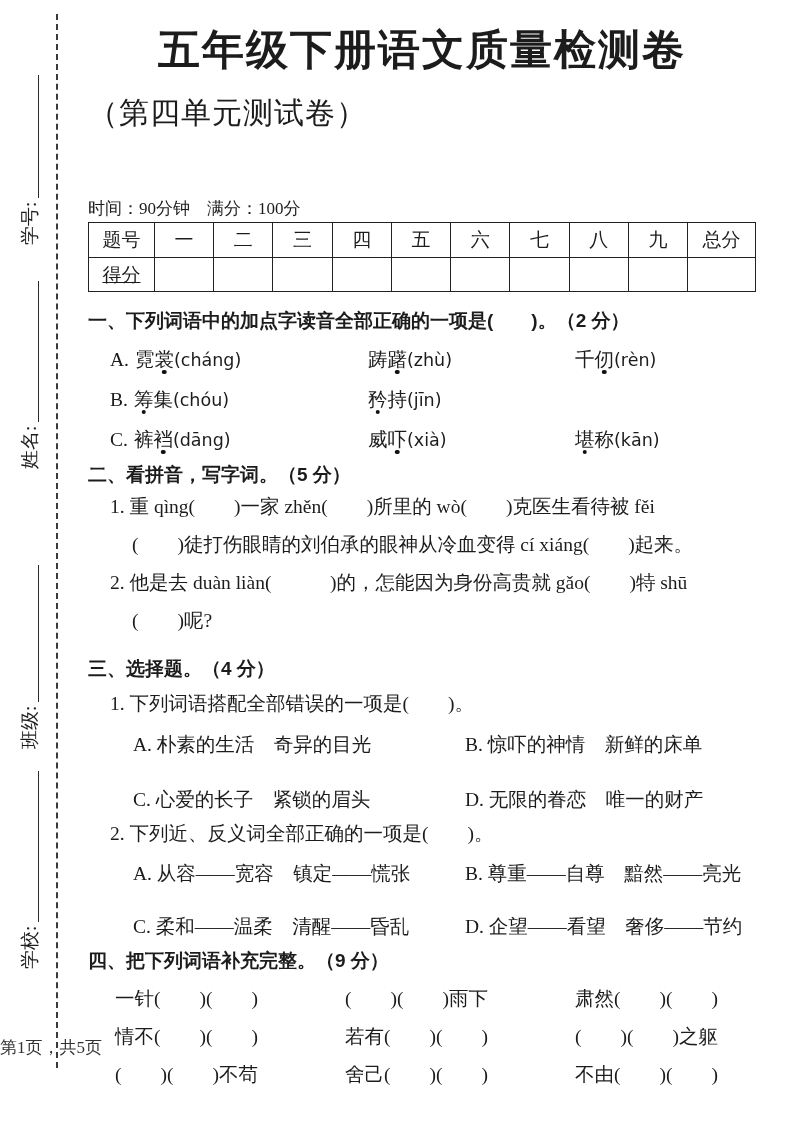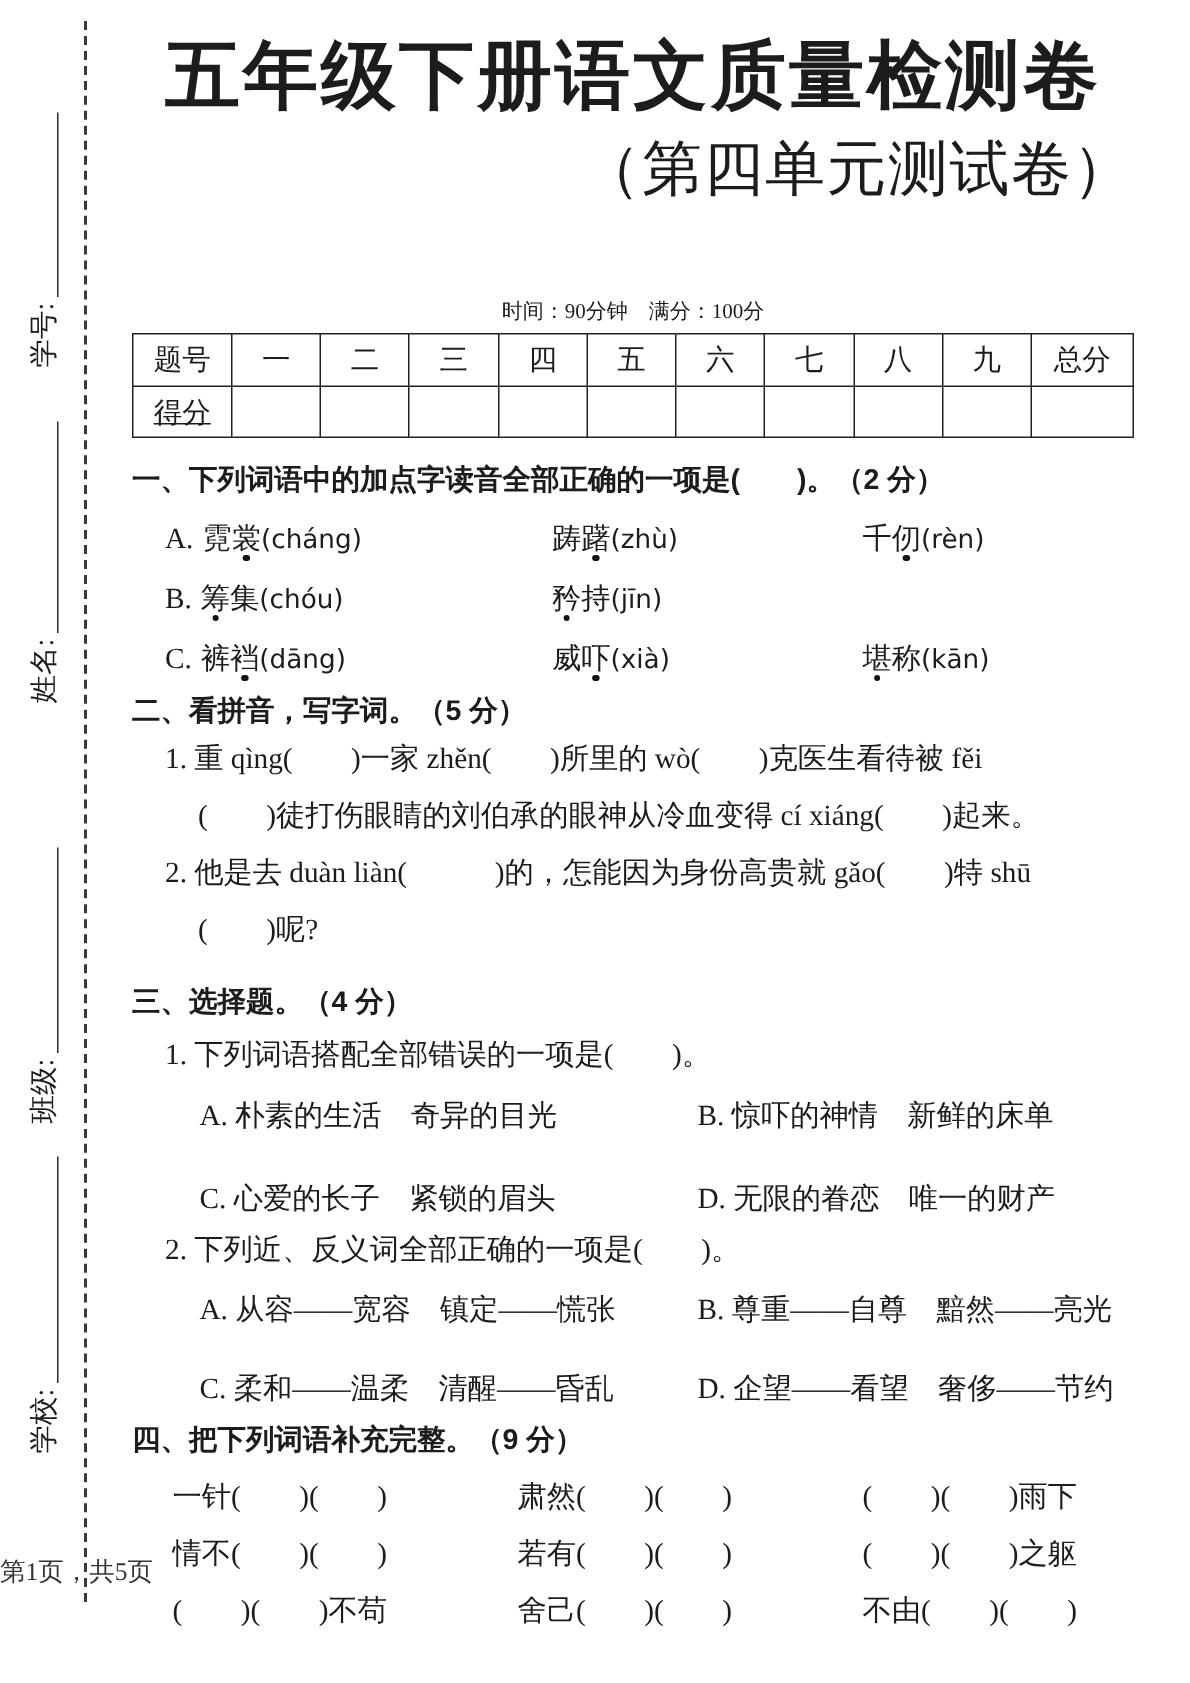--- a/index.html
+++ b/index.html
@@ -13,25 +13,25 @@
   .sidebar-field { position:absolute; height:26px; display:flex; align-items:flex-start;
                    font-size:19px; white-space:nowrap; transform:rotate(-90deg); }
   .sidebar-field .s-label { line-height:26px; }
   .sidebar-field .s-line { flex:1; height:21px; border-bottom:1.8px solid #2a2a2a; margin-left:4px; }
   .f1 { width:170px; left:-55px; top:147px; }
   .f2 { width:188px; left:-64px; top:362px; }
   .f3 { width:184px; left:-62px; top:644px; }
   .f4 { width:198px; left:-69px; top:857px; }
   
   .content { position:absolute; left:88px; top:0; width:668px; }
-  .title { margin:20px 0 0; text-align:center; font-size:50px; line-height:60px;
+  .title { margin:20px 0 0; text-align:center; font-size:42px; line-height:60px;
            font-weight:700; letter-spacing:2px; }
-  .subtitle { margin:14px 0 0; text-align:right; font-size:40px; line-height:38px;
+  .subtitle { margin:14px 0 0; text-align:left; font-size:30px; line-height:38px;
               font-weight:400; letter-spacing:1px; }
-  .meta { margin:66px 0 0; text-align:center; font-size:14px; line-height:22px; }
+  .meta { margin:66px 0 0; text-align:left; font-size:17px; line-height:22px; }
   .score-table { margin-top:2px; width:668px; border-collapse:collapse; table-layout:fixed;
                  font-size:19px; }
   .score-table th, .score-table td { border:1.6px solid #222; text-align:center;
                  font-weight:400; padding:0; }
   .score-table tr.r1 { height:35px;padding-left:30px; }
   .score-table tr.r2 { height:34px;text-decoration:underline; }
   .sec-heading { font-family:"Liberation Sans","DejaVu Sans",sans-serif; font-weight:700;
                  font-size:19px; line-height:26px; margin:16px 0 0; }
   .sec-heading.h2m { margin-top:2px; }
   .sec-heading.h3m { margin-top:16px; }
@@ -169,22 +169,22 @@
     <div class="opt-grid g2" id="s3q2">
         <div class="opt">A. 从容——宽容　镇定——慌张</div>
         <div class="opt">B. 尊重——自尊　黯然——亮光</div>
         <div class="opt">C. 柔和——温柔　清醒——昏乱</div>
         <div class="opt">D. 企望——看望　奢侈——节约</div>
       </div>
 
     <div class="sec-heading h4m">四、把下列词语补充完整。（9 分）</div>
     <div class="s4-grid" id="s4-grid">
         <div class="s4-cell">一针(　　)(　　)</div>
+        <div class="s4-cell">(　　)(　　)雨下</div>
         <div class="s4-cell">肃然(　　)(　　)</div>
-        <div class="s4-cell">(　　)(　　)雨下</div>
         <div class="s4-cell">情不(　　)(　　)</div>
         <div class="s4-cell">若有(　　)(　　)</div>
         <div class="s4-cell">(　　)(　　)之躯</div>
         <div class="s4-cell">(　　)(　　)不苟</div>
         <div class="s4-cell">舍己(　　)(　　)</div>
         <div class="s4-cell">不由(　　)(　　)</div>
       </div>
 
   </div>
 

